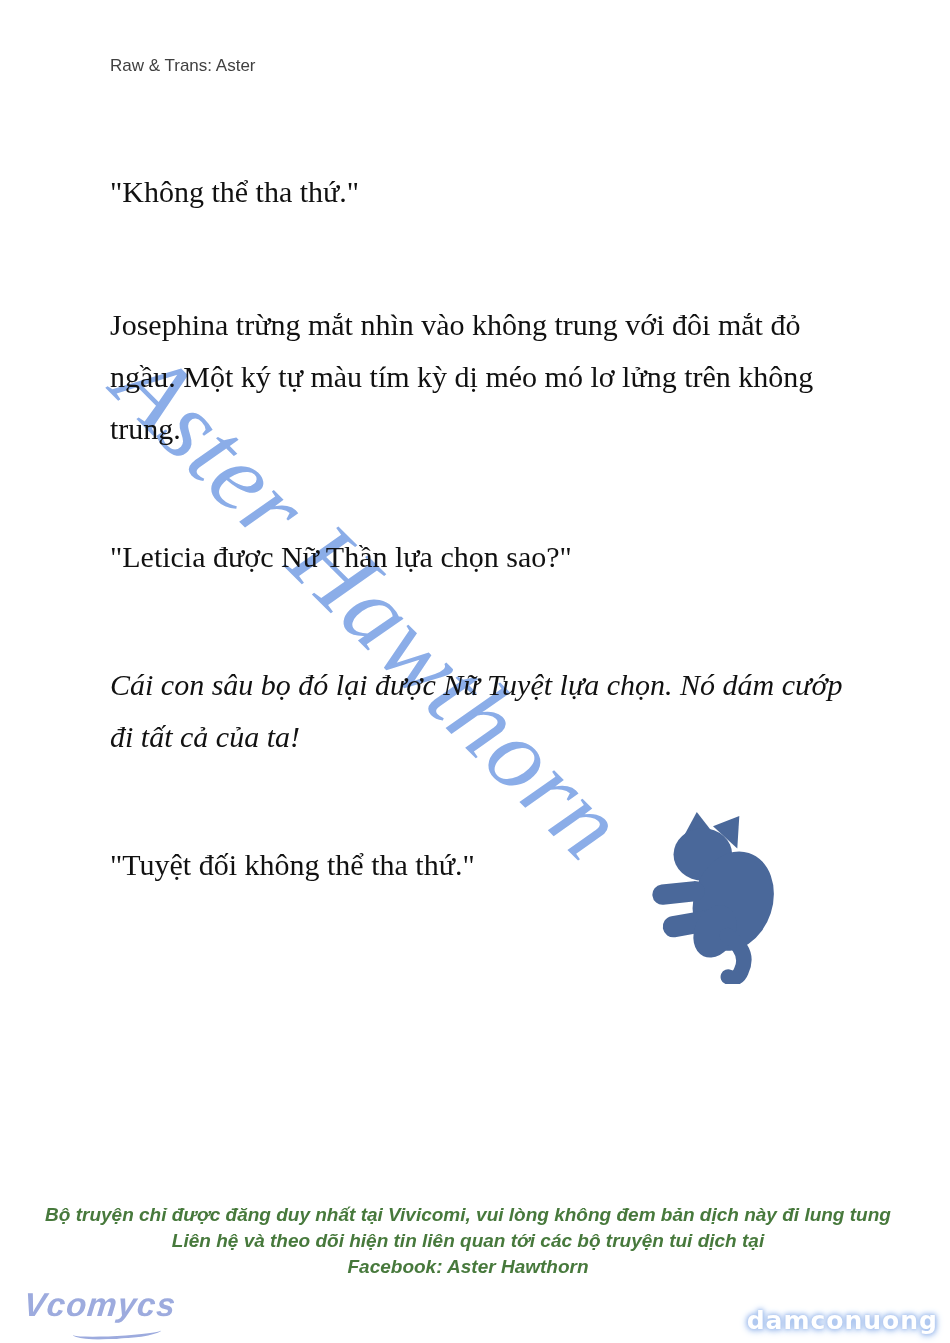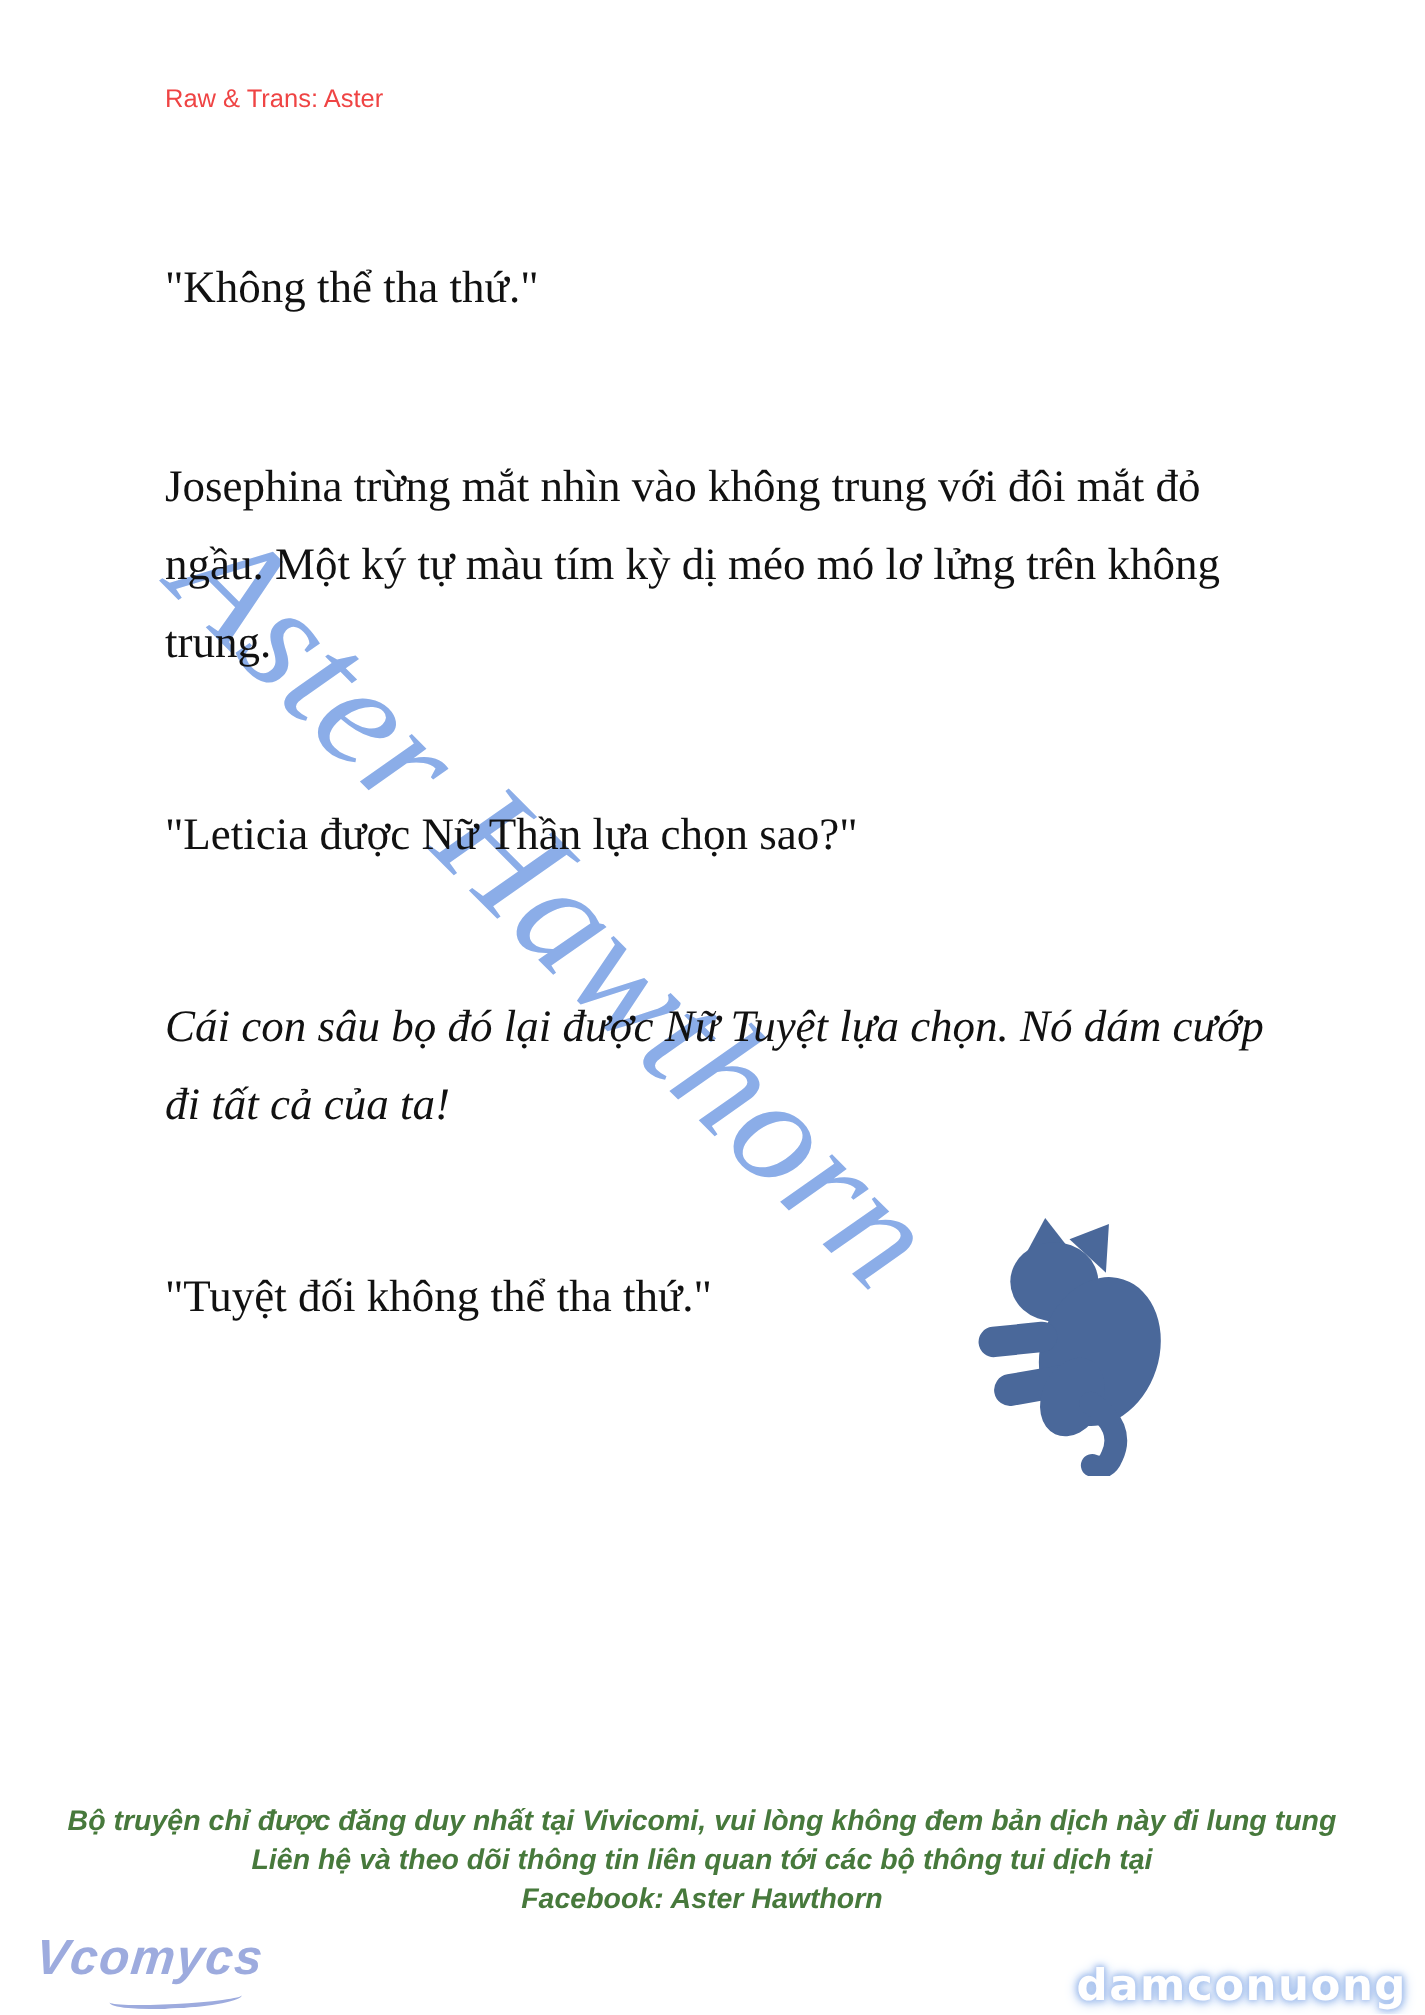--- a/index.html
+++ b/index.html
@@ -33,21 +33,21 @@
     width: 124px;
     height: 172px;
     z-index: 0;
   }
   .credit-header {
     position: absolute;
     left: 110px;
     top: 56px;
     font-family: "Liberation Sans", "DejaVu Sans", sans-serif;
     font-size: 17px;
-    color: #ef4444;
+    color: #404040;
     z-index: 2;
   }
   .para {
     position: absolute;
     left: 110px;
     width: 740px;
     margin: 0;
     font-size: 30px;
     line-height: 52px;
     color: #111111;
@@ -98,21 +98,21 @@
     border-bottom: 3px solid #9dabde;
     border-radius: 0 0 60% 60%;
     transform: rotate(-3deg);
   }
   .damconuong-mark {
     position: absolute;
     right: 12px;
     top: 1306px;
     font-family: "DejaVu Sans", "Liberation Sans", sans-serif;
     font-weight: bold;
-    font-size: 29px;
+    font-size: 25px;
     letter-spacing: 1px;
     color: #ffffff;
     text-shadow:
       0 0 2px #b9ccf1,
       0 0 4px #a6c2ee,
       0 0 6px #a6c2ee,
       0 1px 9px #9cbbec;
     z-index: 2;
   }
 </style>
@@ -145,21 +145,21 @@
   <p class="para p3">"Leticia được Nữ Thần lựa chọn sao?"</p>
 
   <p class="para p4 italic">Cái con sâu bọ đó lại được Nữ Tuyệt lựa chọn. Nó dám cướp
 đi tất cả của ta!</p>
 
   <p class="para p5">"Tuyệt đối không thể tha thứ."</p>
 
 
   <div class="footer-note">
     <div>Bộ truyện chỉ được đăng duy nhất tại Vivicomi, vui lòng không đem bản dịch này đi lung tung</div>
-    <div>Liên hệ và theo dõi thông tin liên quan tới các bộ thông tui dịch tại</div>
+    <div>Liên hệ và theo dõi hiện tin liên quan tới các bộ truyện tui dịch tại</div>
     <div>Facebook: Aster Hawthorn</div>
   </div>
 
   <div class="vcomycs-logo">
     <span class="vc-text">Vcomycs</span>
     <span class="vc-swash"></span>
   </div>
 
   <div class="damconuong-mark">damconuong</div>
 

